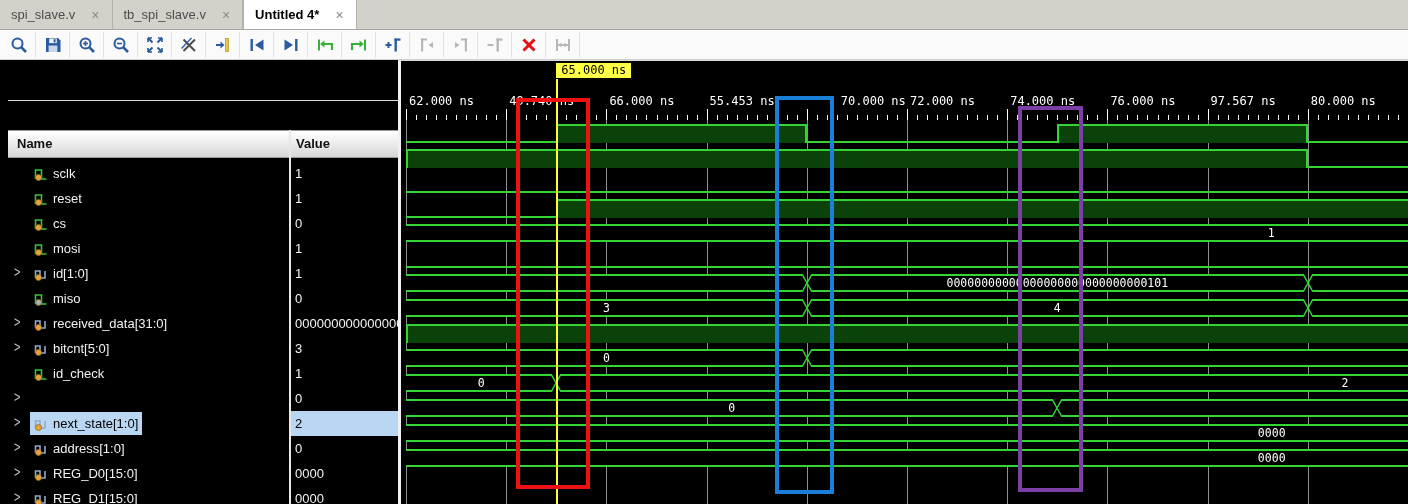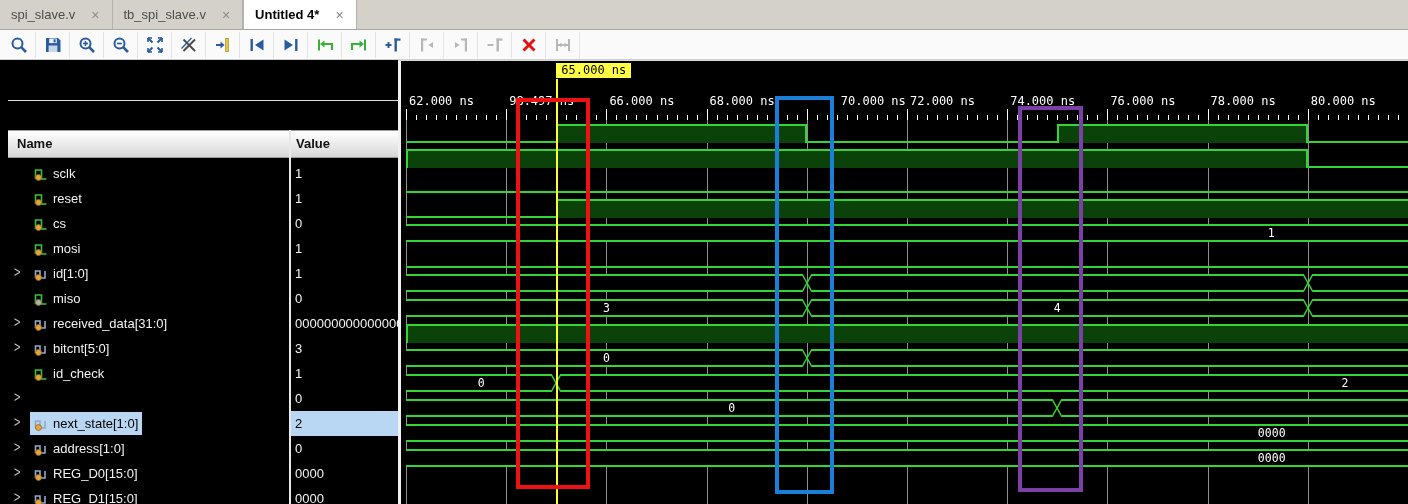--- a/index.html
+++ b/index.html
@@ -517,28 +517,28 @@
         <div class="tickmark tick-minor" style="left: 916.82px;"></div>
         <div class="tickmark tick-minor" style="left: 926.84px;"></div>
         <div class="tickmark tick-minor" style="left: 936.86px;"></div>
         <div class="tickmark tick-minor" style="left: 946.88px;"></div>
         <div class="tickmark tick-minor" style="left: 956.9px;"></div>
         <div class="tickmark tick-minor" style="left: 966.92px;"></div>
         <div class="tickmark tick-minor" style="left: 976.94px;"></div>
         <div class="tickmark tick-minor" style="left: 986.96px;"></div>
         <div class="tickmark tick-minor" style="left: 996.98px;"></div>
         <div class="ruler-label" style="left: 8px;">62.000 ns</div>
-        <div class="ruler-label" style="left: 108.2px;">98.497 ns</div>
+        <div class="ruler-label" style="left: 108.2px;">49.740 ns</div>
         <div class="ruler-label" style="left: 208.4px;">66.000 ns</div>
-        <div class="ruler-label" style="left: 308.6px;">68.000 ns</div>
+        <div class="ruler-label" style="left: 308.6px;">55.453 ns</div>
         <div class="ruler-label" style="left: 408.8px; margin-left: 31px;">70.000 ns</div>
         <div class="ruler-label" style="left: 509px;">72.000 ns</div>
         <div class="ruler-label" style="left: 609.2px;">74.000 ns</div>
         <div class="ruler-label" style="left: 709.4px;">76.000 ns</div>
-        <div class="ruler-label" style="left: 809.6px;">78.000 ns</div>
+        <div class="ruler-label" style="left: 809.6px;">97.567 ns</div>
         <div class="ruler-label" style="left: 909.8px;">80.000 ns</div>
       </div>
     <div id="wave-rows">
         <div class="wrow" style="top: 60px;">
           <div class="baseline" style="left: 5px; width: 1007.01px;"></div>
           <div class="whigh" style="left: 155.3px; width: 250.5px;"></div>
           <div class="whigh" style="left: 656.3px; width: 250.5px;"></div>
         </div>
         <div class="wrow" style="top: 85px;">
           <div class="baseline" style="left: 5px; width: 1007.01px;"></div>
@@ -558,20 +558,21 @@
         <div class="wrow" style="top: 185px;">
           <div class="baseline" style="left: 5px; width: 1007.01px;"></div>
         </div>
         <div class="wrow" style="top: 210px;">
           <div class="bseg" style="left: 5px; width: 395.8px;"></div>
           <div class="bseg" style="left: 410.8px; width: 491px;"></div>
           <div class="bx" style="left: 400.8px;"><svg width="10" height="18" viewBox="0 0 10 18">
               <line x1="0" y1="0" x2="10" y2="18" stroke="#35d435" stroke-width="1.4"></line>
               <line x1="10" y1="0" x2="0" y2="18" stroke="#35d435" stroke-width="1.4"></line>
             </svg></div>
+          <div class="blabel" style="left: 656.3px;">00000000000000000000000000000101</div>
           <div class="bseg" style="left: 911.8px; width: 100.21px;"></div>
           <div class="bx" style="left: 901.8px;"><svg width="10" height="18" viewBox="0 0 10 18">
               <line x1="0" y1="0" x2="10" y2="18" stroke="#35d435" stroke-width="1.4"></line>
               <line x1="10" y1="0" x2="0" y2="18" stroke="#35d435" stroke-width="1.4"></line>
             </svg></div>
         </div>
         <div class="wrow" style="top: 235px;">
           <div class="bseg" style="left: 5px; width: 395.8px;"></div>
           <div class="blabel" style="left: 205.4px;">3</div>
           <div class="bseg" style="left: 410.8px; width: 491px;"></div>

